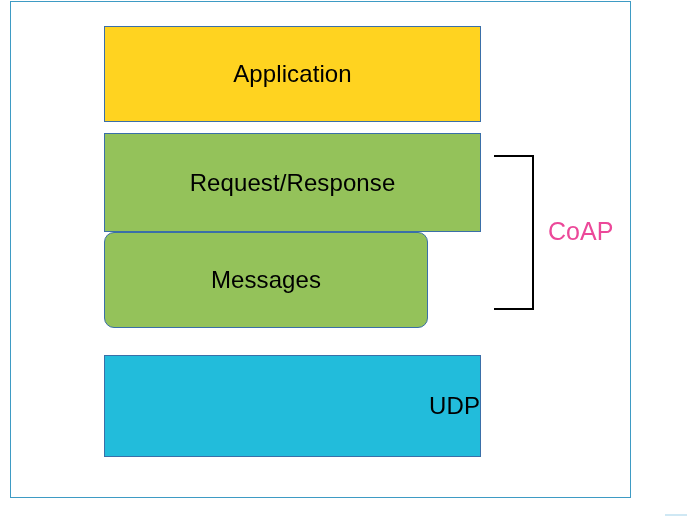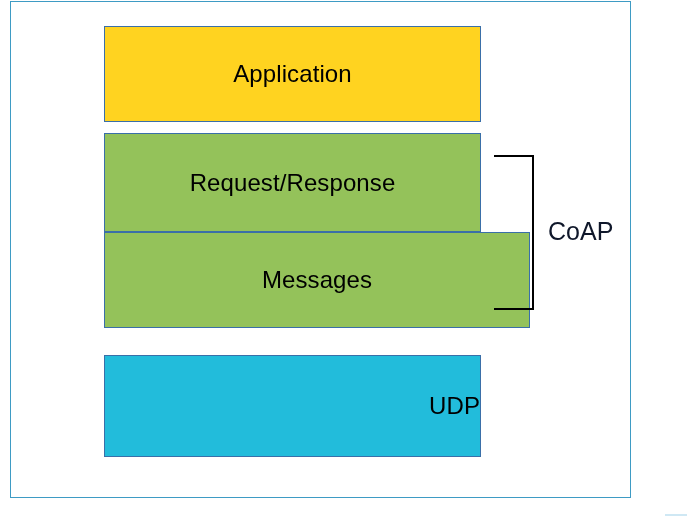--- a/index.html
+++ b/index.html
@@ -60,23 +60,24 @@
   .box-request-response {
     left: 104px;
     top: 133px;
     width: 377px;
     height: 99px;
     background: #94c25a;
   }
   .box-messages {
     left: 104px;
     top: 232px;
-    width: 426px;
+    width: 324px;
     height: 96px;
     background: #94c25a;
+    border-radius: 10px;
   }
   .box-udp {
     left: 104px;
     top: 355px;
     width: 377px;
     height: 102px;
     background: #22bcdb;
     justify-content: flex-end;
   }
 
@@ -94,21 +95,21 @@
     box-sizing: border-box;
     background: transparent;
   }
 
   .coap-label {
     position: absolute;
     left: 548px;
     top: 219px;
     font-size: 25px;
     line-height: 1;
-    color: #0f172a;
+    color: #ec4899;
     white-space: nowrap;
   }
 
   
   .edge-artifact {
     position: absolute;
     left: 665px;
     top: 514px;
     width: 22px;
     height: 2px;

